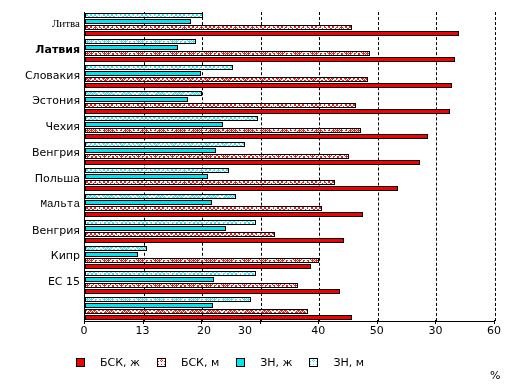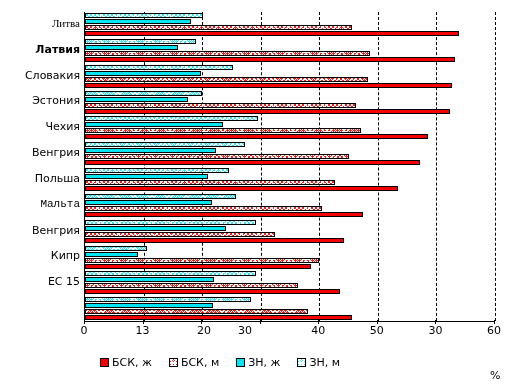--- a/index.html
+++ b/index.html
@@ -130,21 +130,21 @@
     top: 356px;
     width: 440px;
     display: flex;
     justify-content: center;
     align-items: center;
     gap: 17px;
   }
   .legend-item {
     display: flex;
     align-items: center;
-    gap: 3px;
+    gap: 15px;
     font-size: 11px;
     color: #000;
     white-space: nowrap;
   }
   .swatch {
     width: 9px;
     height: 9px;
     border: 1px solid #000;
     box-sizing: border-box;
     display: inline-block;

